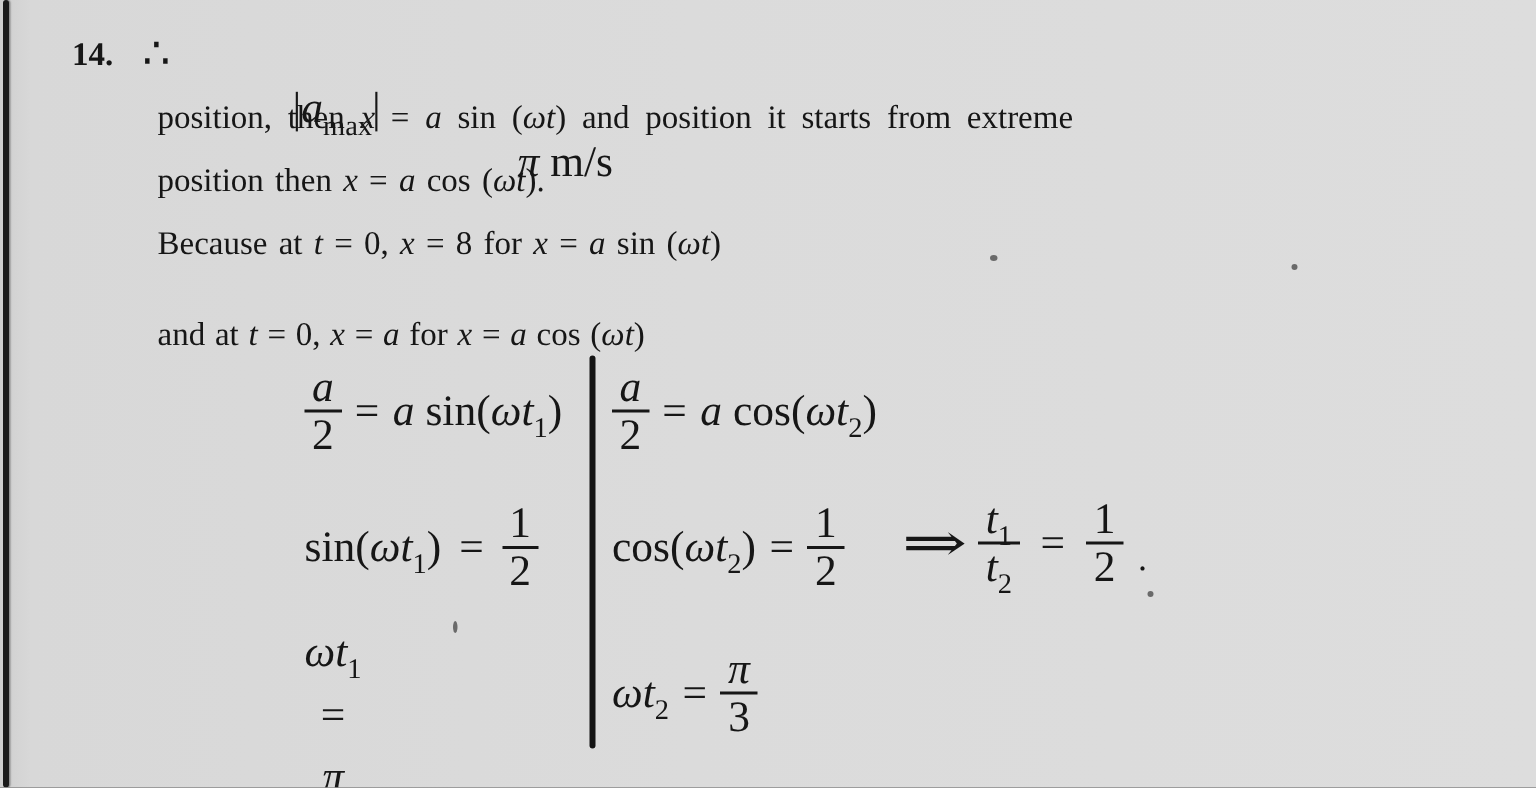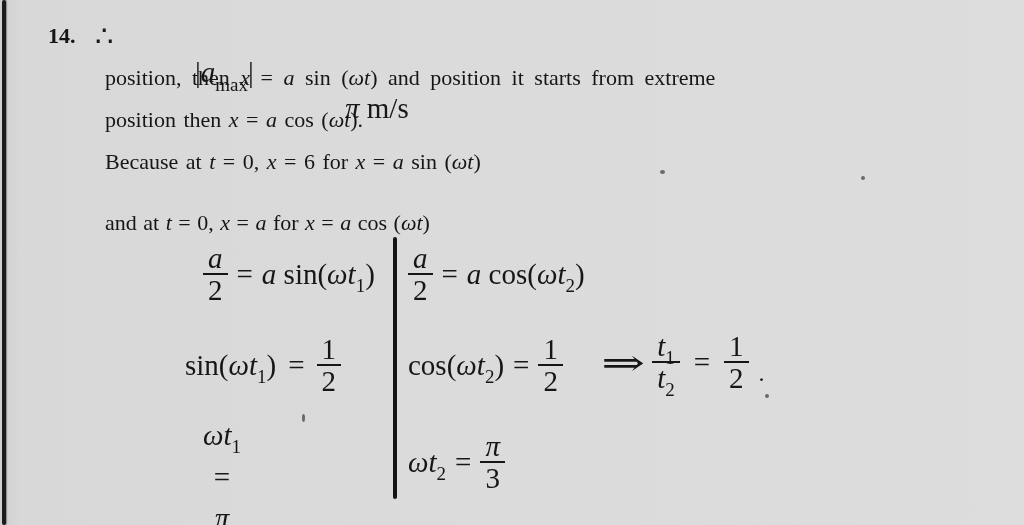--- a/index.html
+++ b/index.html
@@ -45,33 +45,33 @@
     <span class="abs" style="left:195px;"><span>|</span><span class="it">a</span><span class="sbmax">max</span><span>|</span></span>
     <span class="abs" style="left:345px;"><span class="it">π</span><span> m/s</span></span>
   </div>
 
   <div class="abs bl b" style="top:19px;left:48px;">14.</div>
 
   <div class="abs bl" style="top:61px;left:105px;word-spacing:5px;"><span>position, then </span><span class="it">x</span><span> = </span><span class="it">a</span><span> sin (</span><span class="it">ωt</span><span>) and position it starts from extreme</span></div>
 
   <div class="abs bl" style="top:103px;left:105px;word-spacing:2px;"><span>position then </span><span class="it">x</span><span> = </span><span class="it">a</span><span> cos (</span><span class="it">ωt</span><span>).</span></div>
 
-  <div class="abs bl" style="top:145px;left:105px;word-spacing:2px;"><span>Because at </span><span class="it">t</span><span> = 0, </span><span class="it">x</span><span> = 6 for </span><span class="it">x</span><span> = </span><span class="it">a</span><span> sin (</span><span class="it">ωt</span><span>)</span></div>
+  <div class="abs bl" style="top:145px;left:105px;word-spacing:2px;"><span>Because at </span><span class="it">t</span><span> = 0, </span><span class="it">x</span><span> = 8 for </span><span class="it">x</span><span> = </span><span class="it">a</span><span> sin (</span><span class="it">ωt</span><span>)</span></div>
 
   <div class="abs bl" style="top:206px;left:105px;word-spacing:1px;text-align:right;"><span>and at </span><span class="it">t</span><span> = 0, </span><span class="it">x</span><span> = </span><span class="it">a</span><span> for </span><span class="it">x</span><span> = </span><span class="it">a</span><span> cos (</span><span class="it">ωt</span><span>)</span></div>
 
   <div class="divider"></div>
 
   <div class="abs eq" style="top:243px;left:203px;">
     <span class="frac"><span class="num it">a</span><span class="den">2</span></span>
     <span>=</span>
     <span class="mrow"><span class="it">a</span><span> </span><span>sin(</span><span class="it">ωt</span><span class="sb">1</span><span>)</span></span>
   </div>
 
-  <div class="abs eq" style="top:334px;left:185px;gap:12px;">
+  <div class="abs eq" style="top:334px;left:203px;gap:12px;">
     <span class="mrow"><span>sin(</span><span class="it">ωt</span><span class="sb">1</span><span>)</span></span>
     <span>=</span>
     <span class="frac"><span class="num">1</span><span class="den">2</span></span>
   </div>
 
   <div class="abs eq" style="top:419px;left:203px;flex-direction:column;">
     <span class="mrow"><span class="it">ωt</span><span class="sb">1</span></span>
     <span>=</span>
     <span class="frac"><span class="num it">π</span><span class="den">6</span></span>
   </div>

